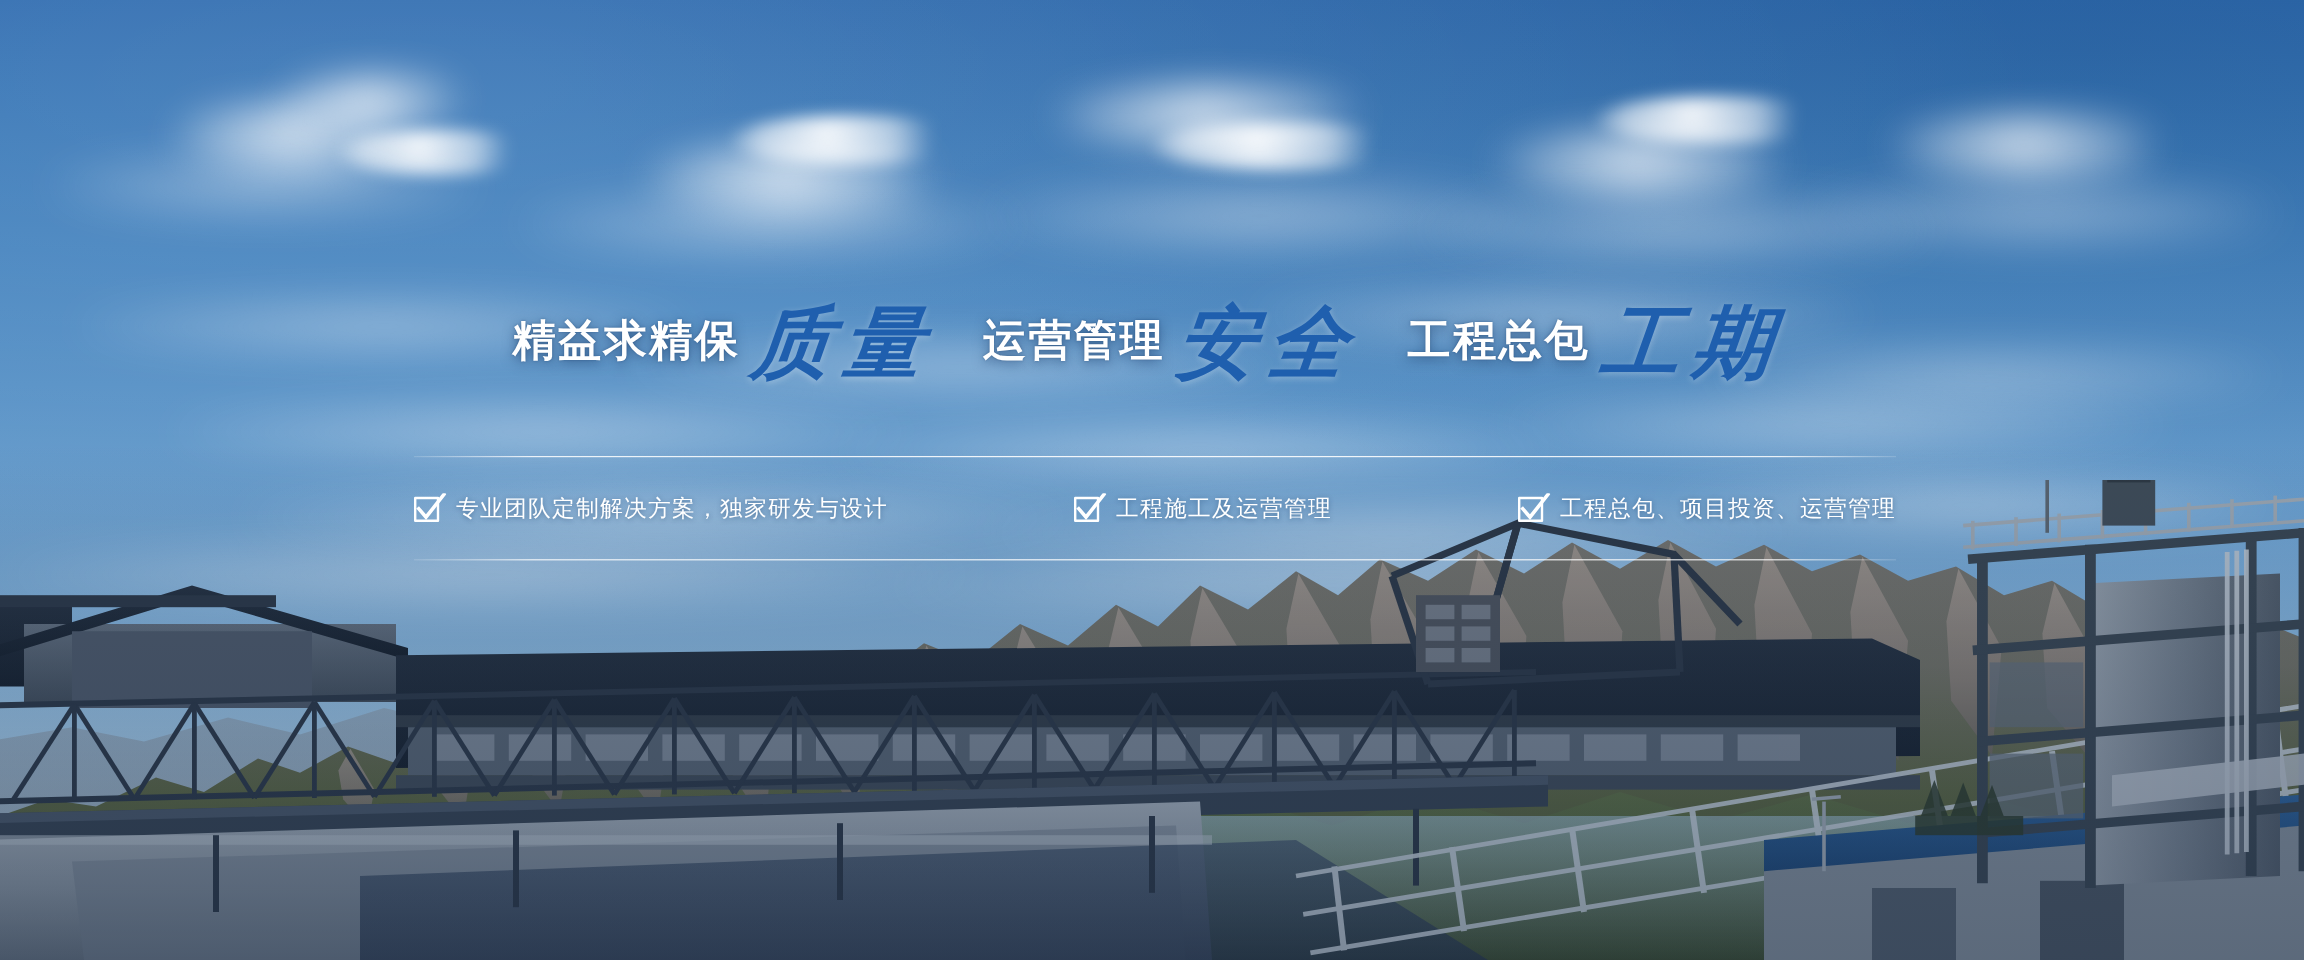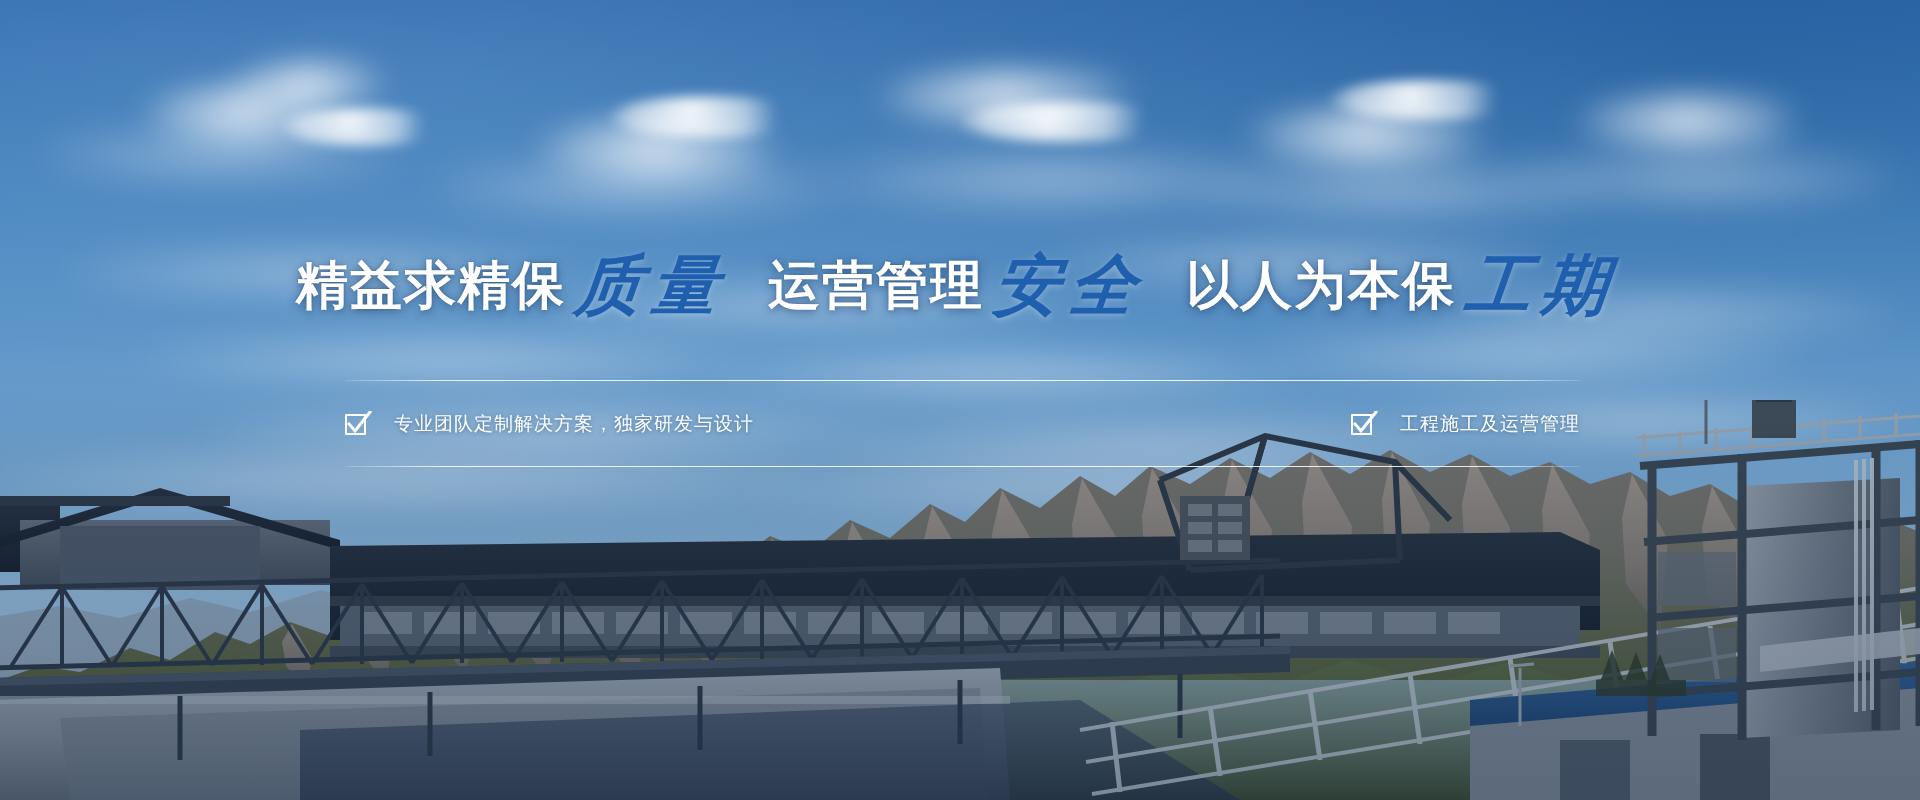--- a/index.html
+++ b/index.html
@@ -63,21 +63,21 @@
     position:absolute; left:0; top:0; width:1920px; height:800px;
   }
 
   .headline{
     position:absolute; left:0; top:252px; width:1920px;
     text-align:center; white-space:nowrap;
     line-height:1;
   }
   .hl-seg{ display:inline-block; vertical-align:middle; }
   .hl-plain{
-    font-size:52px; font-weight:bold; color:#ffffff;
+    font-size:36px; font-weight:bold; color:#ffffff;
     letter-spacing:2px;
     text-shadow:0 2px 10px rgba(16,48,92,0.55), 0 0 2px rgba(16,48,92,0.4);
     font-family:"DejaVu Sans","Liberation Sans",sans-serif;
   }
   .hl-accent{
     font-size:66px; font-weight:bold; color:#1f5fae;
     font-style:italic; letter-spacing:10px;
     font-family:"DejaVu Serif","Liberation Serif",serif;
     text-shadow:0 2px 6px rgba(255,255,255,0.28);
     padding:0 6px 0 10px;
@@ -90,21 +90,21 @@
     background:linear-gradient(90deg, rgba(255,255,255,0.15) 0%, rgba(255,255,255,0.85) 8%, rgba(255,255,255,0.9) 50%, rgba(255,255,255,0.85) 92%, rgba(255,255,255,0.15) 100%);
   }
   .rule-top{ top:380px; }
   .rule-bottom{ top:466px; }
 
   .features{
     position:absolute; left:345px; top:398px; width:1235px; height:52px;
     display:flex; align-items:center; justify-content:space-between;
   }
   .feature{
-    display:flex; align-items:center; gap:28px; white-space:nowrap;
+    display:flex; align-items:center; gap:14px; white-space:nowrap;
   }
   .chk{
     width:21px; height:21px; flex:0 0 21px;
     border:2px solid #ffffff; position:relative; border-radius:1px;
   }
   .chk svg{ position:absolute; left:-1px; top:-5px; }
   .feat-text{
     font-size:19px; color:#ffffff; letter-spacing:1px;
     font-family:"DejaVu Sans","Liberation Sans",sans-serif;
     text-shadow:0 1px 4px rgba(16,48,92,0.45);
@@ -475,21 +475,21 @@
       <polygon points="1648,286 1660,254 1672,286"></polygon>
       <rect x="1596" y="280" width="90" height="16"></rect>
     </g>
   </svg>
 
   <div class="photo-tone"></div>
 
   <div class="content">
 
     <div class="headline">
-      <span class="hl-seg hl-plain">精益求精保</span><span class="hl-seg hl-accent">质量</span><span class="hl-gap"></span><span class="hl-seg hl-plain">运营管理</span><span class="hl-seg hl-accent">安全</span><span class="hl-gap"></span><span class="hl-seg hl-plain">以人为本保</span><span class="hl-seg hl-accent">工期</span>
+      <span class="hl-seg hl-plain">精益求精保</span><span class="hl-seg hl-accent">质量</span><span class="hl-gap"></span><span class="hl-seg hl-plain">运营管理</span><span class="hl-seg hl-accent">安全</span><span class="hl-gap"></span><span class="hl-seg hl-plain">工程总包</span><span class="hl-seg hl-accent">工期</span>
     </div>
 
     <div class="rule rule-top"></div>
     <div class="rule rule-bottom"></div>
 
     <div class="features">
 
       <div class="feature">
         <span class="chk">
           <svg width="26" height="26" viewBox="0 0 26 26">
@@ -501,17 +501,25 @@
 
       <div class="feature">
         <span class="chk">
           <svg width="26" height="26" viewBox="0 0 26 26">
             <polyline points="3,13 9,20 24,1" fill="none" stroke="#ffffff" stroke-width="3" stroke-linecap="square" stroke-linejoin="miter"></polyline>
           </svg>
         </span>
         <span class="feat-text">工程施工及运营管理</span>
       </div>
 
+      <div class="feature">
+        <span class="chk">
+          <svg width="26" height="26" viewBox="0 0 26 26">
+            <polyline points="3,13 9,20 24,1" fill="none" stroke="#ffffff" stroke-width="3" stroke-linecap="square" stroke-linejoin="miter"></polyline>
+          </svg>
+        </span>
+        <span class="feat-text">工程总包、项目投资、运营管理</span>
+      </div>
 
     </div>
   </div>
 
 </div>
 
 </body></html>

